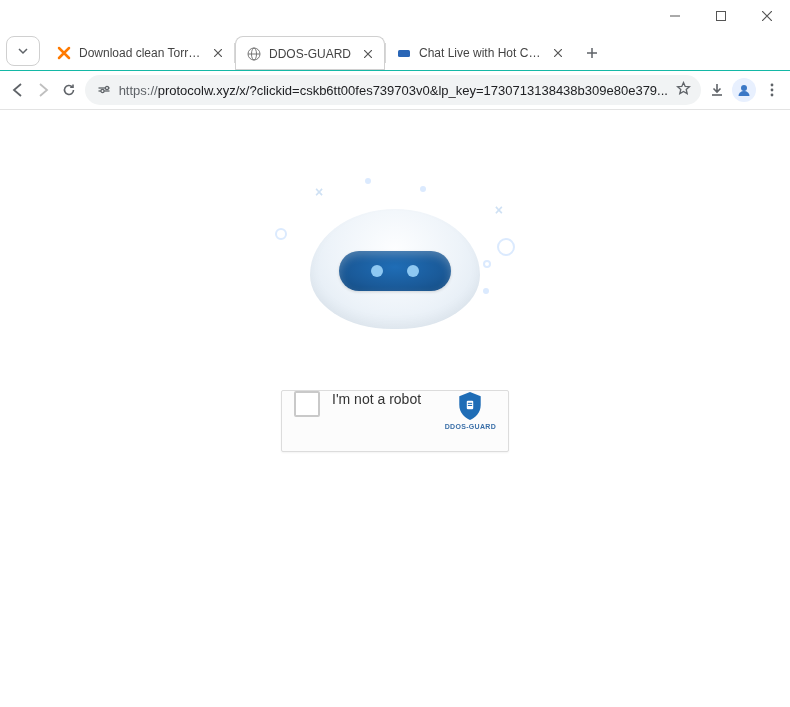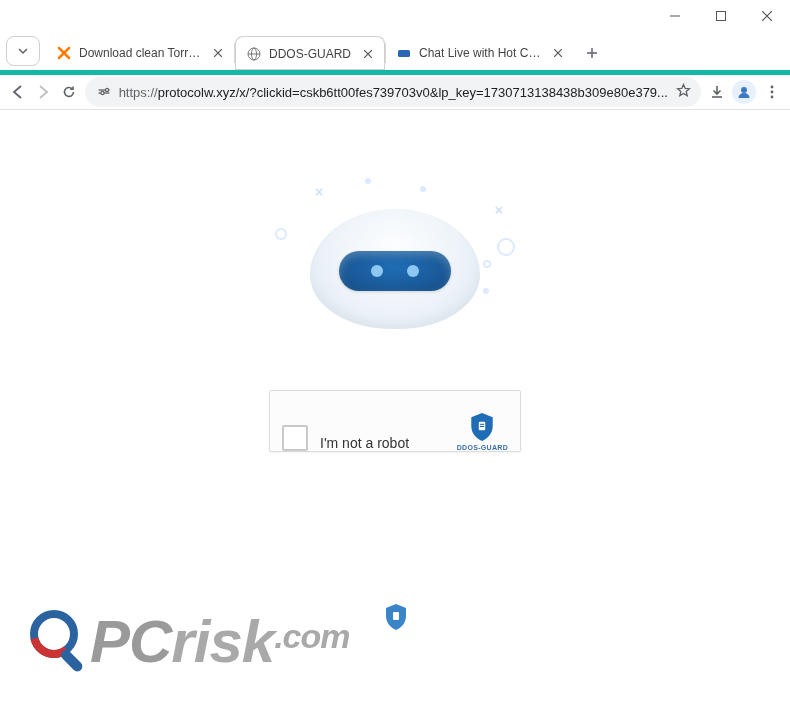--- a/index.html
+++ b/index.html
@@ -14,21 +14,21 @@
   .tab-chevron { width: 34px; height: 30px; display: flex; align-items: center; justify-content: center; border: 1px solid #d0d0d0; border-radius: 8px; margin: 0 6px 4px 2px; background: #fff; }
   .tab { height: 34px; display: flex; align-items: center; gap: 7px; padding: 0 8px 0 10px; font-size: 12px; color: #444; border-radius: 8px 8px 0 0; position: relative; max-width: 188px; min-width: 150px; }
   .tab.active { background: #fff; border: 1px solid #d0d0d0; border-bottom: none; box-shadow: 0 -1px 0 #d0d0d0 inset; }
   .tab:not(.active) { background: transparent; }
   .tab .favicon { width: 16px; height: 16px; flex: 0 0 16px; display: flex; align-items: center; justify-content: center; }
   .tab .label { flex: 1 1 auto; white-space: nowrap; overflow: hidden; text-overflow: ellipsis; }
   .tab .close { width: 16px; height: 16px; flex: 0 0 16px; display: flex; align-items: center; justify-content: center; color: #555; border-radius: 50%; }
   .tab-divider { width: 1px; height: 20px; background: #d7d7d7; margin-bottom: 7px; }
   .newtab { width: 28px; height: 28px; display: flex; align-items: center; justify-content: center; margin-left: 4px; margin-bottom: 3px; color: #555; border-radius: 50%; }
   
-  .toolbar { height: 40px; background: #fff; border-top: 5px solid #14b8a6; border-bottom: 1px solid #e3e3e3; display: flex; align-items: center; padding: 0 8px; gap: 6px; }
+  .toolbar { height: 40px; background: #fff; border-top: 1px solid #14b8a6; border-bottom: 1px solid #e3e3e3; display: flex; align-items: center; padding: 0 8px; gap: 6px; }
   .tool-btn { width: 30px; height: 30px; display: flex; align-items: center; justify-content: center; color: #5f6368; border-radius: 50%; }
   .tool-btn.disabled { color: #bfbfbf; }
   .omnibox { flex: 1 1 auto; height: 30px; background: #f1f3f4; border-radius: 15px; display: flex; align-items: center; padding: 0 10px 0 12px; gap: 8px; font-size: 13px; color: #3c4043; }
   .omnibox .secure { color: #5f6368; display: flex; align-items: center; }
   .omnibox .url { flex: 1 1 auto; white-space: nowrap; overflow: hidden; text-overflow: ellipsis; color: #202124; }
   .omnibox .url .proto { color: #5f6368; }
   .omnibox .star { color: #5f6368; }
   .avatar { width: 24px; height: 24px; border-radius: 50%; background: #e8f0fe; display: flex; align-items: center; justify-content: center; }
   
   .viewport { position: relative; height: calc(707px - 32px - 38px - 40px); background: #fff; }
@@ -36,21 +36,21 @@
   .robot-stage { width: 300px; height: 200px; position: relative; display: flex; align-items: center; justify-content: center; }
   .robot-bg-circle { position: absolute; border: 2px solid #dbeafe; border-radius: 50%; }
   .robot-x { position: absolute; color: #cfe1f4; font-size: 14px; font-weight: bold; }
   .robot-dot { position: absolute; width: 6px; height: 6px; border-radius: 50%; background: #dbeafe; }
   .robot-body { width: 170px; height: 130px; position: relative; }
   .robot-head { width: 170px; height: 120px; border-radius: 50% 50% 48% 48% / 55% 55% 45% 45%; background: radial-gradient(ellipse at 50% 35%, #fdfeff 0%, #edf3f9 55%, #dbe6f0 100%); position: absolute; top: 6px; left: 0; box-shadow: inset 0 -6px 12px rgba(0,0,0,.04); }
   .robot-visor { position: absolute; width: 112px; height: 40px; left: 29px; top: 48px; border-radius: 22px; background: radial-gradient(ellipse at 50% 40%, #1f6db6 0%, #1a5a99 60%, #134a80 100%); box-shadow: inset 0 4px 8px rgba(255,255,255,.25), 0 1px 3px rgba(0,0,0,.15); }
   .robot-eye { position: absolute; width: 12px; height: 12px; border-radius: 50%; background: #8ec8f2; top: 14px; }
   .robot-eye.l { left: 32px; }
   .robot-eye.r { right: 32px; }
-  .captcha-box { margin-top: 22px; width: 252px; height: 62px; border: 1px solid #dcdcdc; border-radius: 2px; background: #fcfcfc; display: flex; align-items: flex-end; padding: 0 12px; box-shadow: 0 1px 2px rgba(0,0,0,.05); }
+  .captcha-box { margin-top: 22px; width: 228px; height: 62px; border: 1px solid #dcdcdc; border-radius: 2px; background: #fcfcfc; display: flex; align-items: flex-start; padding: 0 12px; box-shadow: 0 1px 2px rgba(0,0,0,.05); }
   .captcha-check { width: 26px; height: 26px; border: 2px solid #c9c9c9; border-radius: 2px; background: #fff; flex: 0 0 26px; }
   .captcha-label { margin-left: 12px; font-size: 14px; color: #333; flex: 1 1 auto; }
   .captcha-brand { display: flex; flex-direction: column; align-items: center; gap: 2px; }
   .captcha-brand .shield { width: 26px; height: 30px; }
   .captcha-brand .bt { font-size: 7px; letter-spacing: .3px; color: #3a6fa8; font-weight: 600; }
   .notice { margin: 24px 34px 0; font-size: 13px; color: #555; line-height: 1.5; text-align: center; }
   
   .watermark { position: absolute; left: 24px; bottom: 10px; width: 400px; height: 110px; display: flex; align-items: center; }
   .watermark .mag { width: 72px; height: 72px; position: relative; margin-right: -6px; }
   .watermark .logo-text { font-size: 60px; font-style: italic; font-weight: 700; letter-spacing: -1px; color: #a9a9a9; line-height: 1; }
@@ -231,29 +231,13 @@
           <rect x="9" y="9" width="6" height="8" rx="1" fill="#fff"></rect>
           <rect x="10" y="11" width="4" height="1" fill="#1f6db6"></rect>
           <rect x="10" y="13" width="4" height="1" fill="#1f6db6"></rect>
         </svg>
         <div class="bt">DDOS-GUARD</div>
       </div>
     </div>
 
   </div>
 
-  <div class="watermark">
-    <div class="mag">
-      <svg width="72" height="72" viewBox="0 0 72 72">
-        <circle cx="30" cy="28" r="20" fill="none" stroke="#2b63a1" stroke-width="8"></circle>
-        <circle cx="30" cy="28" r="20" fill="none" stroke="#c33" stroke-width="8" stroke-dasharray="40 86" stroke-dashoffset="-18"></circle>
-        <rect x="42" y="42" width="26" height="10" rx="5" transform="rotate(45 42 42)" fill="#2b63a1"></rect>
-      </svg>
-    </div>
-    <div class="logo-text">
-      <span class="c1">PC</span><span>risk</span><span style="font-size:34px; vertical-align:14px;">.com</span>
-    </div>
-    <svg class="logo-shield" viewBox="0 0 24 28">
-      <path d="M12 1 L22 5 V13 C22 20 17 25 12 27 C7 25 2 20 2 13 V5 Z" fill="#3a85c9"></path>
-      <rect x="9" y="9" width="6" height="8" rx="1" fill="#fff"></rect>
-    </svg>
-  </div>
 </div>
 
 </body></html>

